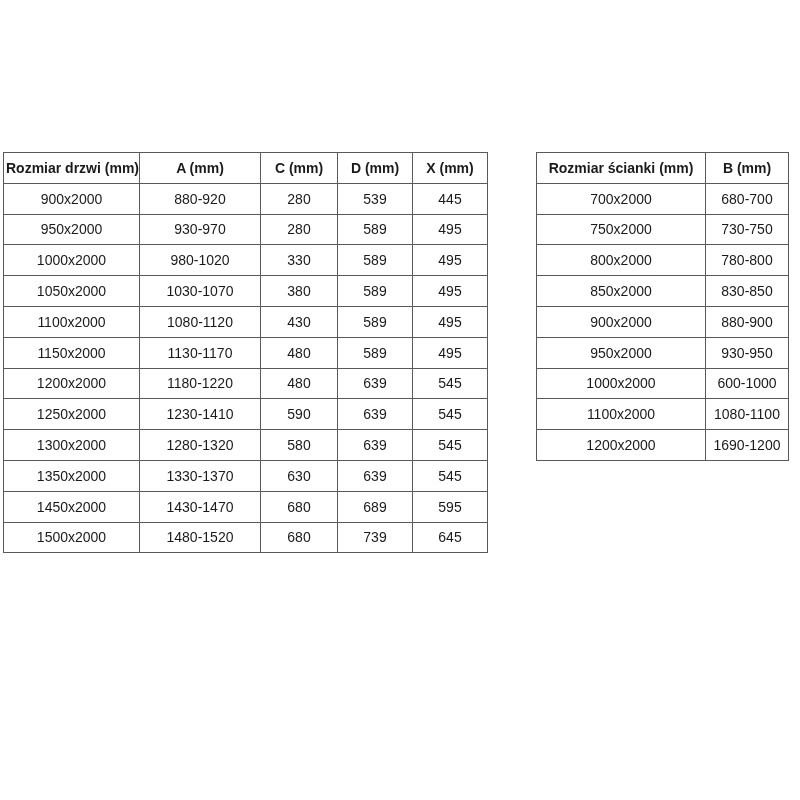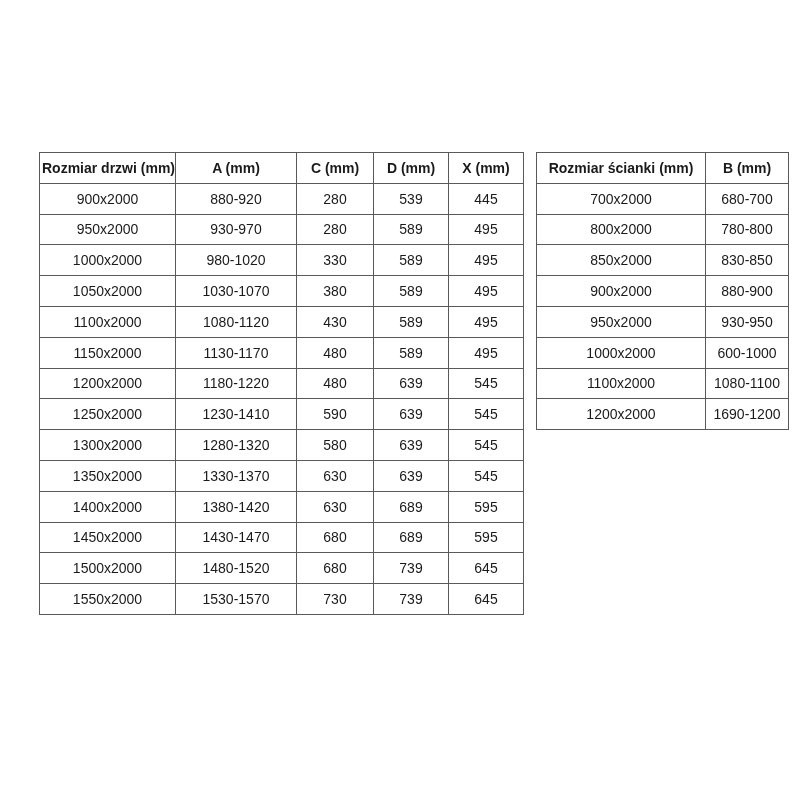--- a/index.html
+++ b/index.html
@@ -35,21 +35,20 @@
     overflow: hidden;
     color: #1a1a1a;
   }
   table.spec th {
     font-weight: bold;
   }
   #doors-table {
     left: 3px;
     top: 152px;
     width: 484px;
-    margin-left: 36px;
   }
   #walls-table {
     left: 536px;
     top: 152px;
     width: 252px;
   }
 </style>
 </head>
 <body>
 
@@ -137,44 +136,30 @@
           <td>545</td>
         </tr>
         <tr>
           <td>1350x2000</td>
           <td>1330-1370</td>
           <td>630</td>
           <td>639</td>
           <td>545</td>
         </tr>
         <tr>
-          <td>1400x2000</td>
-          <td>1380-1420</td>
-          <td>630</td>
-          <td>689</td>
-          <td>595</td>
-        </tr>
-        <tr>
           <td>1450x2000</td>
           <td>1430-1470</td>
           <td>680</td>
           <td>689</td>
           <td>595</td>
         </tr>
         <tr>
           <td>1500x2000</td>
           <td>1480-1520</td>
           <td>680</td>
-          <td>739</td>
-          <td>645</td>
-        </tr>
-        <tr>
-          <td>1550x2000</td>
-          <td>1530-1570</td>
-          <td>730</td>
           <td>739</td>
           <td>645</td>
         </tr>
       </tbody>
   </table>
 
   <table id="walls-table" class="spec">
     <colgroup>
       <col style="width:169px">
       <col style="width:83px">
@@ -184,20 +169,24 @@
           <th>Rozmiar ścianki (mm)</th>
           <th>B (mm)</th>
         </tr>
     </thead>
     <tbody>
         <tr>
           <td>700x2000</td>
           <td>680-700</td>
         </tr>
         <tr>
+          <td>750x2000</td>
+          <td>730-750</td>
+        </tr>
+        <tr>
           <td>800x2000</td>
           <td>780-800</td>
         </tr>
         <tr>
           <td>850x2000</td>
           <td>830-850</td>
         </tr>
         <tr>
           <td>900x2000</td>
           <td>880-900</td>

